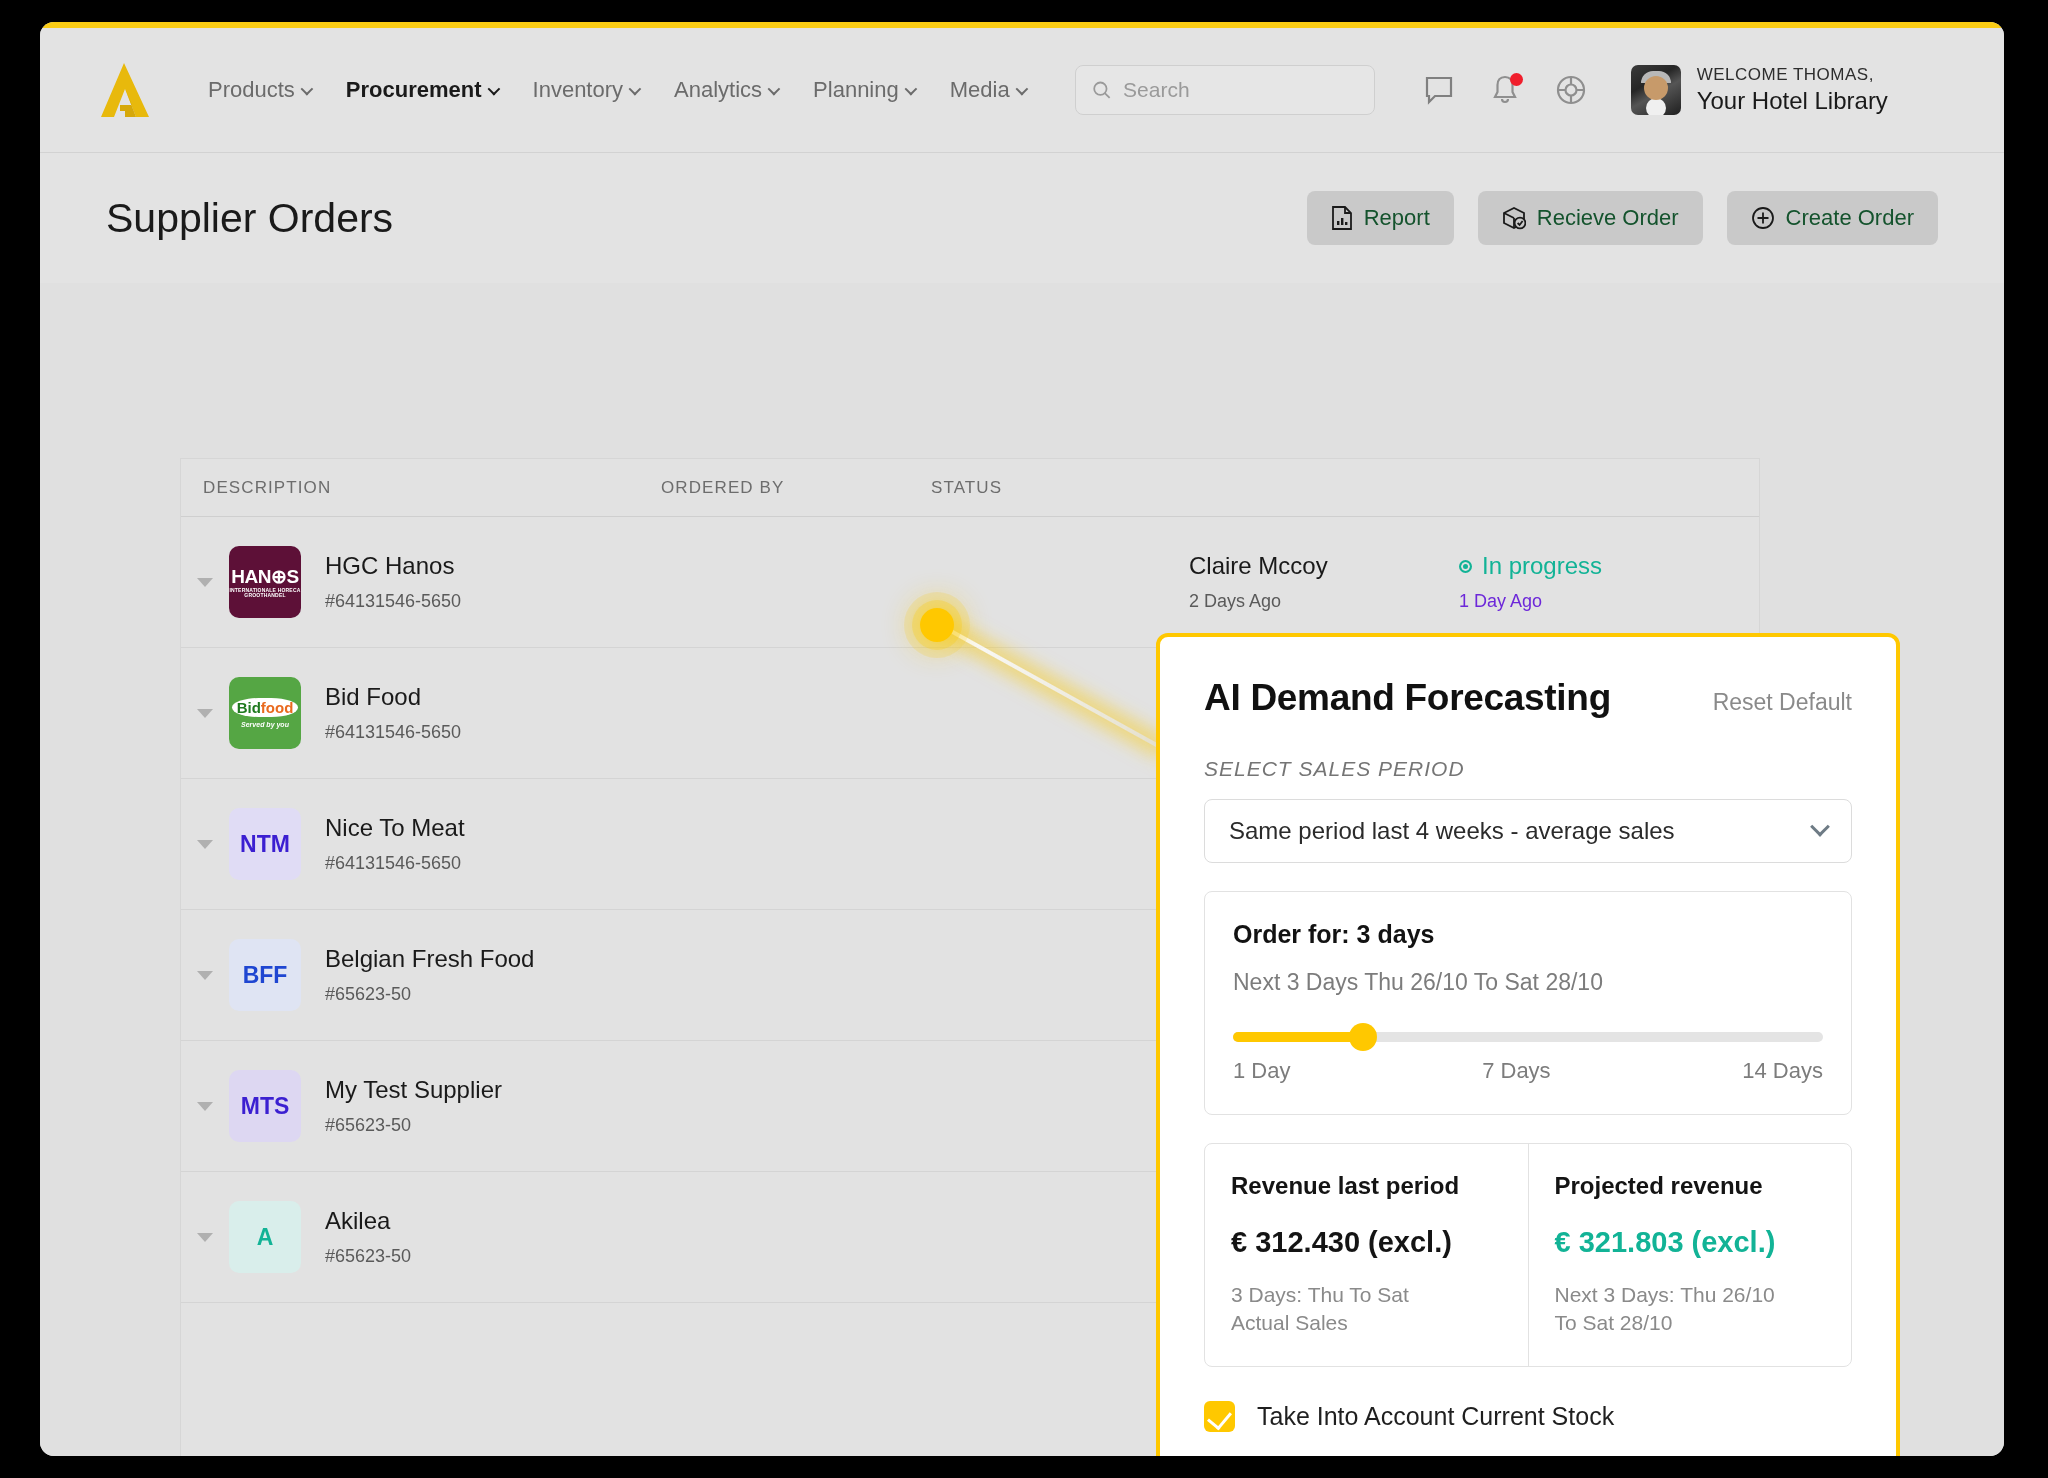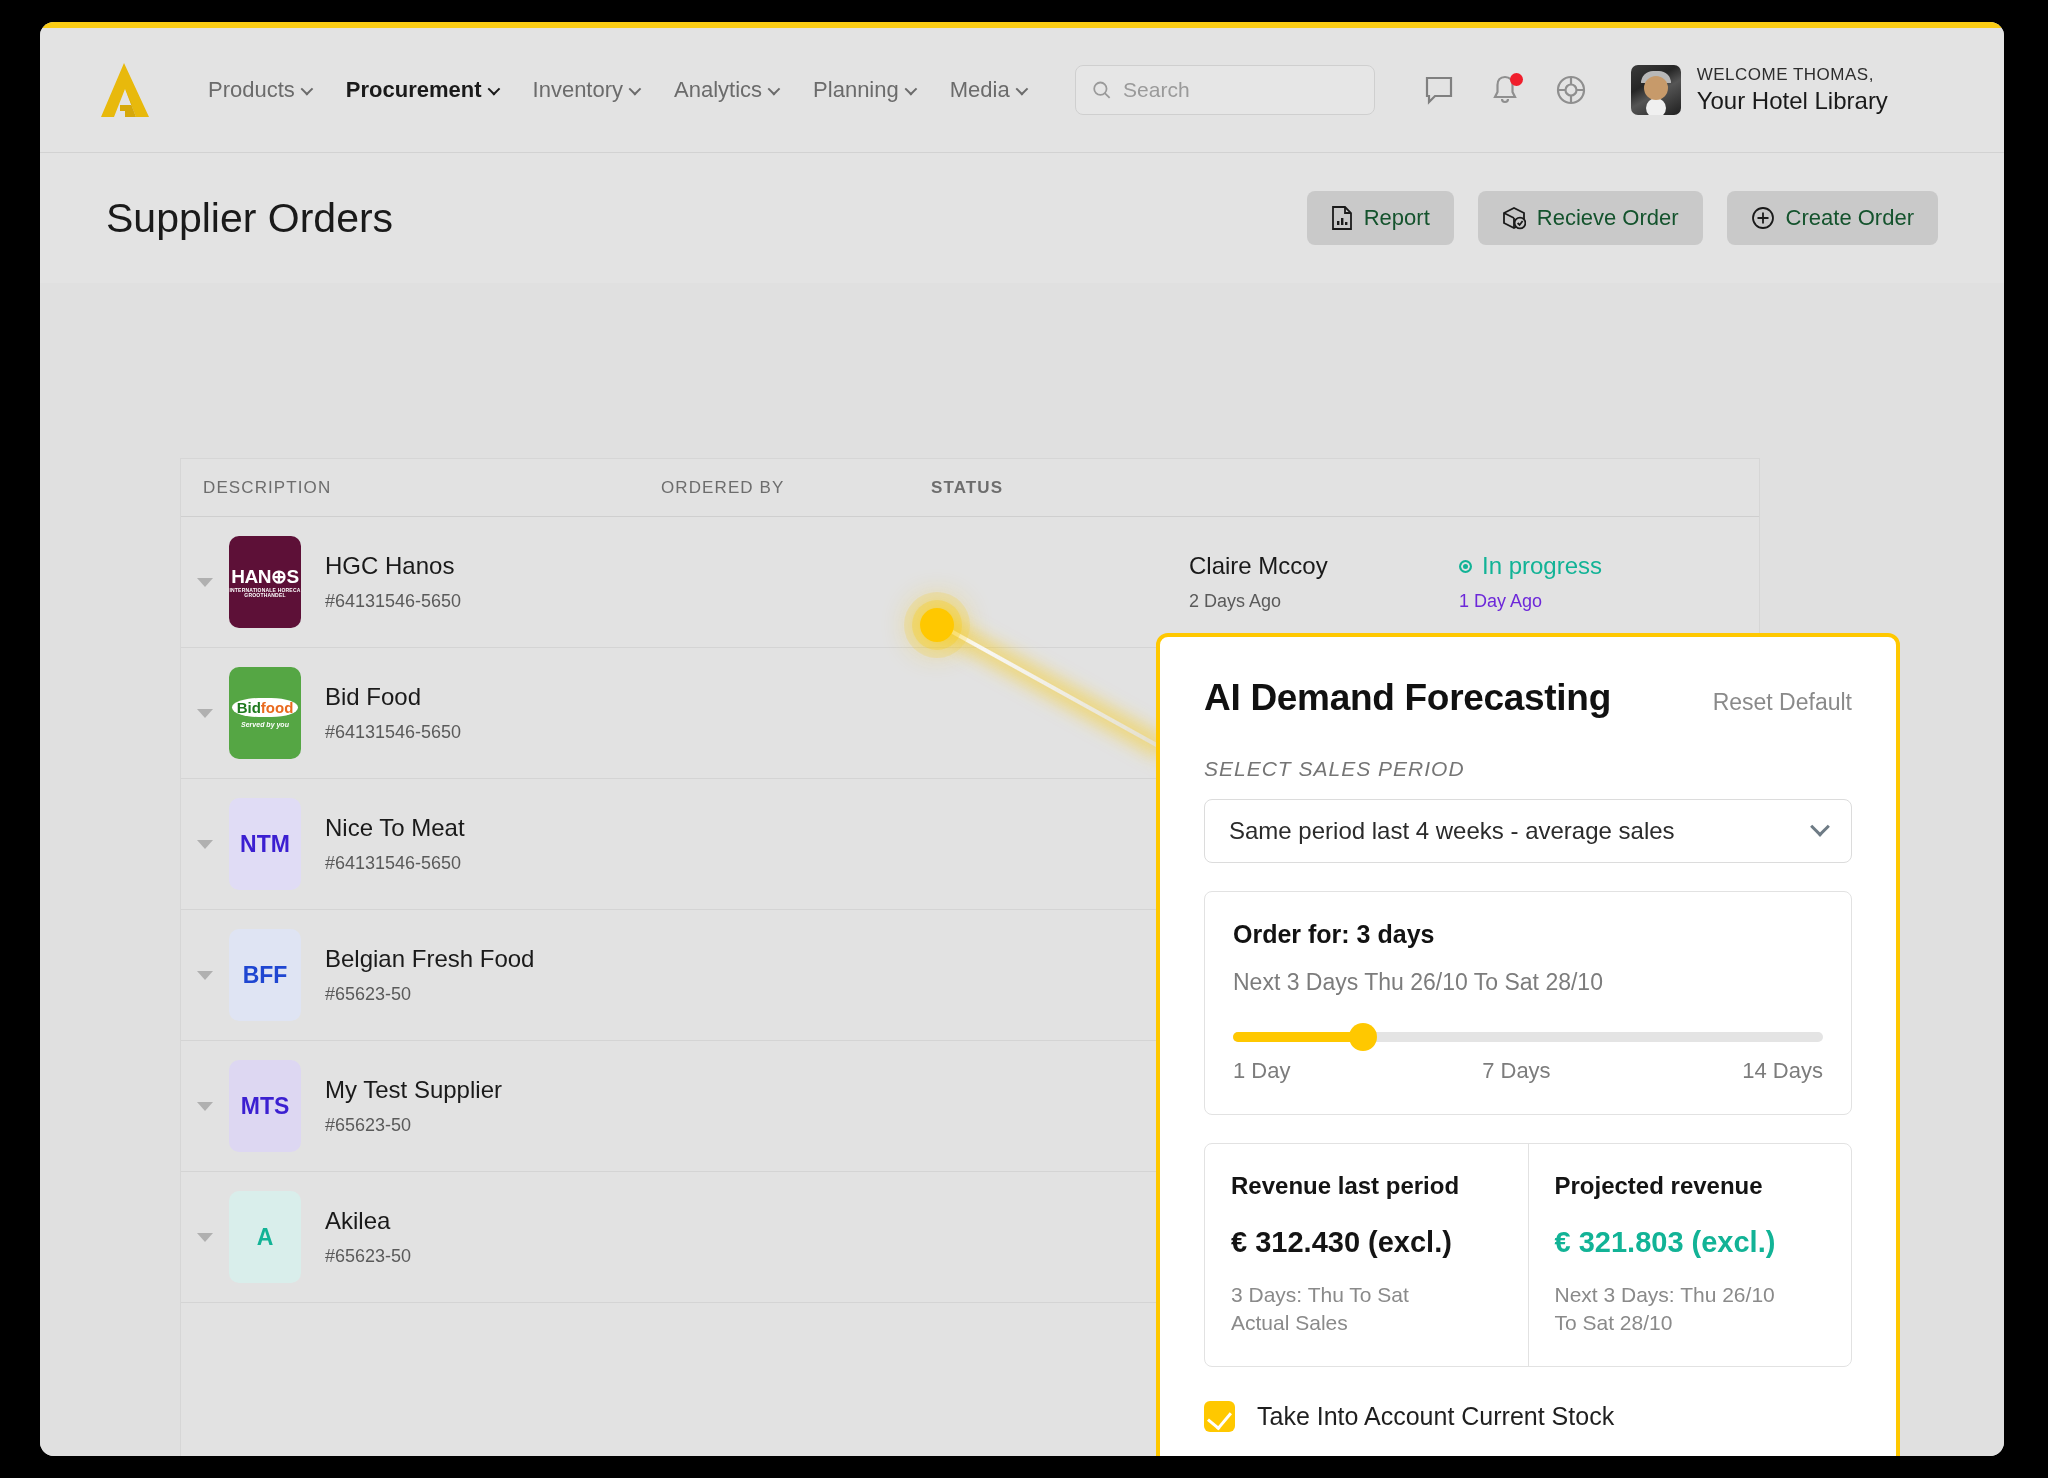--- a/index.html
+++ b/index.html
@@ -126,36 +126,36 @@
     background: #e2e2e2;
     border: 1px solid #d6d6d6;
   }
   .thead {
     height: 58px; display: flex; align-items: center;
     border-bottom: 1px solid #cfcfcf;
     font-size: 17px; letter-spacing: 1.1px; color: #6d6d6d;
   }
   .c-desc  { width: 480px; padding-left: 22px; }
   .c-order { width: 270px; }
-  .c-stat  { width: 260px; font-weight: bold; }
+  .c-stat  { width: 260px; }
   .row {
     height: 131px; display: flex; align-items: center;
     border-bottom: 1px solid #d4d4d4;
   }
   .row-chev {
     width: 48px; display: flex; justify-content: center; align-items: center;
     cursor: pointer;
   }
   .tri {
     width: 0; height: 0;
     border-left: 8px solid transparent; border-right: 8px solid transparent;
     border-top: 9px solid #b0b0b0;
   }
   .logo-tile {
-    width: 72px; height: 92px; border-radius: 10px; flex: none;
+    width: 72px; height: 72px; border-radius: 10px; flex: none;
     display: flex; align-items: center; justify-content: center;
     font-size: 23px; font-weight: 700;
     overflow: hidden; text-align: center; line-height: 1;
   }
   .cell-main { flex: 1; padding-left: 24px; }
   .pname { font-size: 24px; color: #1a1a1a; }
   .psub  { font-size: 18px; color: #5a5a5a; margin-top: 11px; }
   .cell-by { width: 270px; }
   .byname { font-size: 24px; color: #1a1a1a; }
   .bysub  { font-size: 18px; color: #5a5a5a; margin-top: 11px; }

